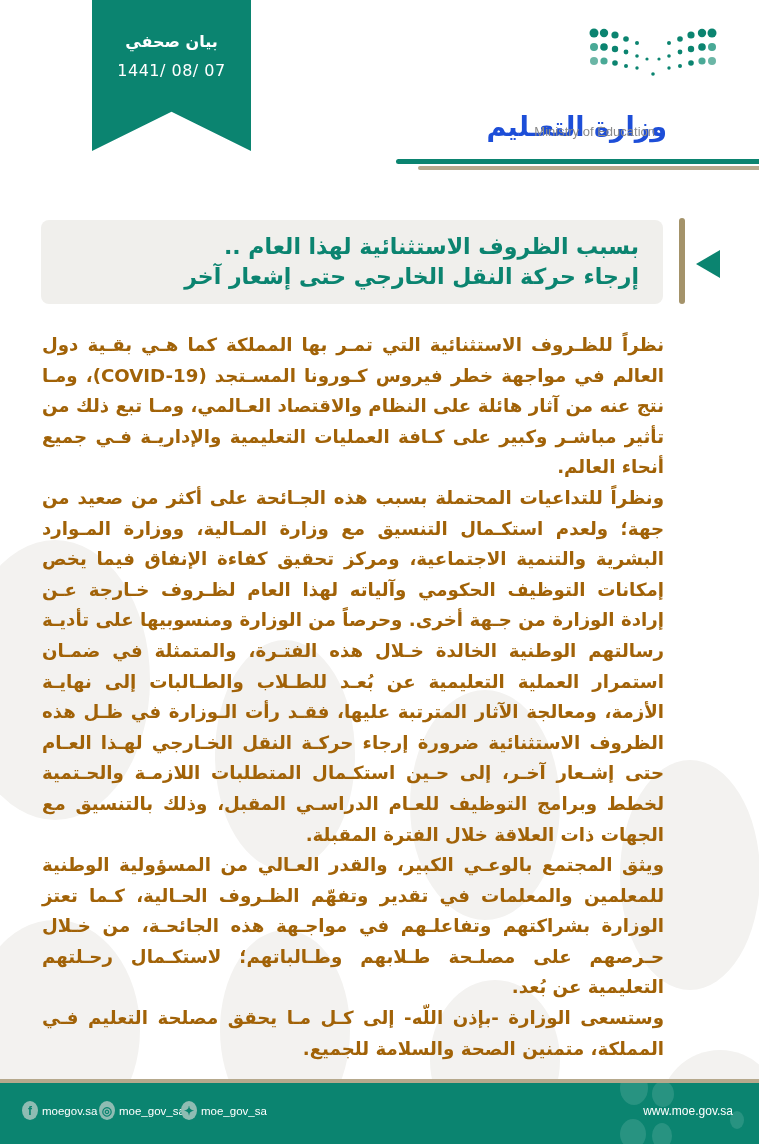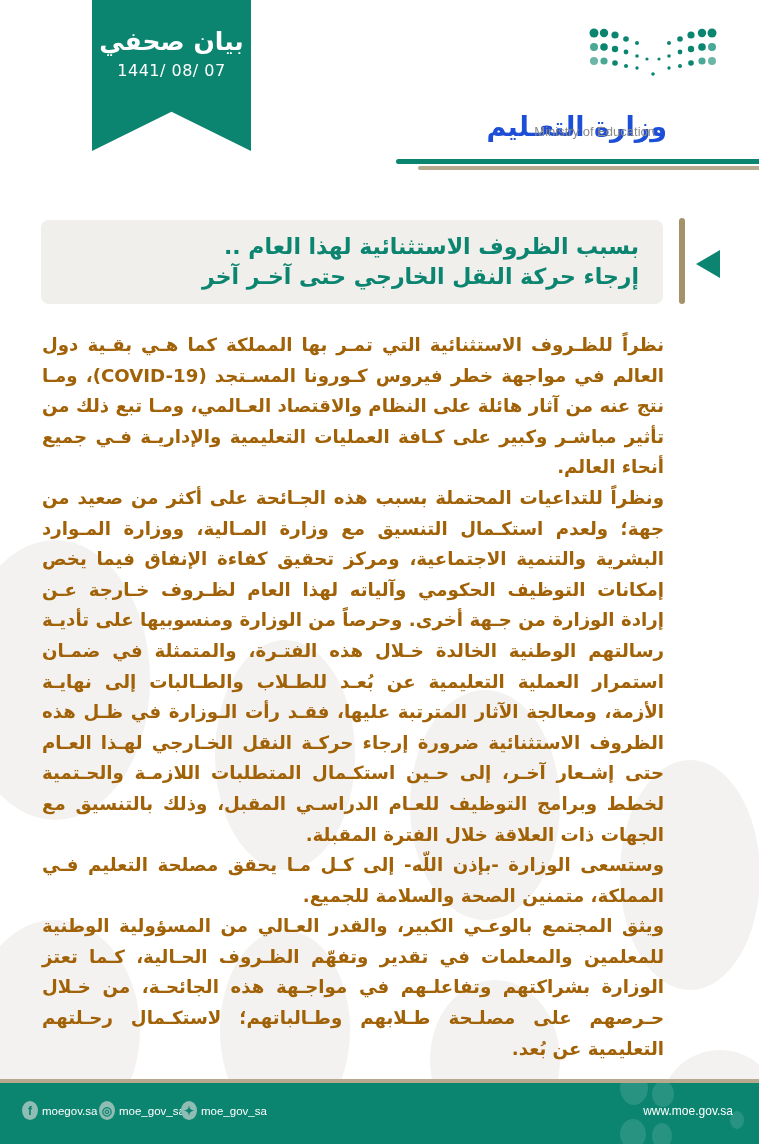--- a/index.html
+++ b/index.html
@@ -9,21 +9,21 @@
     font-family:"DejaVu Sans", sans-serif;
   }
   .bg-circle { position:absolute; border-radius:50%; background:#f3f2f0; }
   
   .ribbon {
     position:absolute; left:92px; top:0; width:159px; height:151px;
     background:#0b8470;
     clip-path:polygon(0 0,100% 0,100% 100%,50% 74%,0 100%);
     color:#fff; text-align:center;
   }
-  .ribbon .r-title { margin-top:26px; font-size:25px; font-weight:bold; direction:rtl; line-height:32px; }
+  .ribbon .r-title { margin-top:26px; font-size:16px; font-weight:bold; direction:rtl; line-height:32px; }
   .ribbon .r-date { font-size:16px; line-height:26px; letter-spacing:0.5px; }
   
   .logo-dots { position:absolute; left:588px; top:28px; width:130px; height:52px; }
   .logo-ar { position:absolute; right:92px; top:90px; font-size:27px; color:#1d4ed8; font-weight:bold; direction:rtl;margin-top:21px; }
   .logo-en { position:absolute; right:104px; top:124px; font-size:13px; color:#8a8a8a; font-family:"Liberation Sans", sans-serif; }
   .line-teal { position:absolute; left:396px; top:159px; width:363px; height:5px; background:#0b8470; border-radius:3px 0 0 3px; }
   .line-tan { position:absolute; left:418px; top:166px; width:341px; height:4px; background:#b6a98d; border-radius:2px 0 0 2px; }
   
   .headline-box {
     position:absolute; left:41px; top:220px; width:622px; height:84px;
@@ -111,30 +111,30 @@
       <circle cx="81" cy="40" r="1.7"></circle>
   </g>
 </svg>
 <div class="logo-ar">وزارة التعـليم</div>
 <div class="logo-en">Ministry of Education</div>
 <div class="line-teal"></div>
 <div class="line-tan"></div>
 
 <div class="headline-box">
   <div>بسبب الظروف الاستثنائية لهذا العام ..</div>
-  <div>إرجاء حركة النقل الخارجي حتى آخـر آخر</div>
+  <div>إرجاء حركة النقل الخارجي حتى إشعار آخر</div>
 </div>
 <div class="headline-bar"></div>
 <div class="headline-arrow"></div>
 
 <div class="body-text">
   <p>نظراً للظـروف الاستثنائية التي تمـر بها المملكة كما هـي بقـية دول العالم في مواجهة خطر فيروس كـورونا المسـتجد (COVID-19)، ومـا نتج عنه من آثار هائلة على النظام والاقتصاد العـالمي، ومـا تبع ذلك من تأثير مباشـر وكبير على كـافة العمليات التعليمية والإداريـة فـي جميع أنحاء العالم.</p>
   <p>ونظراً للتداعيات المحتملة بسبب هذه الجـائحة على أكثر من صعيد من جهة؛ ولعدم استكـمال التنسيق مع وزارة المـالية، ووزارة المـوارد البشرية والتنمية الاجتماعية، ومركز تحقيق كفاءة الإنفاق فيما يخص إمكانات التوظيف الحكومي وآلياته لهذا العام لظـروف خـارجة عـن إرادة الوزارة من جـهة أخرى. وحرصاً من الوزارة ومنسوبيها على تأديـة رسالتهم الوطنية الخالدة خـلال هذه الفتـرة، والمتمثلة في ضمـان استمرار العملية التعليمية عن بُعـد للطـلاب والطـالبات إلى نهايـة الأزمة، ومعالجة الآثار المترتبة عليها، فقـد رأت الـوزارة في ظـل هذه الظروف الاستثنائية ضرورة إرجاء حركـة النقل الخـارجي لهـذا العـام حتى إشـعار آخـر، إلى حـين استكـمال المتطلبات اللازمـة والحـتمية لخطط وبرامج التوظيف للعـام الدراسـي المقبل، وذلك بالتنسيق مع الجهات ذات العلاقة خلال الفترة المقبلة.</p>
+  <p>ويثق المجتمع بالوعـي الكبير، والقدر العـالي من المسؤولية الوطنية للمعلمين والمعلمات في تقدير وتفهّم الظـروف الحـالية، كـما تعتز الوزارة بشراكتهم وتفاعلـهم في مواجـهة هذه الجائحـة، من خـلال حـرصهم على مصلـحة طـلابهم وطـالباتهم؛ لاستكـمال رحـلتهم التعليمية عن بُعد.</p>
   <p>وستسعى الوزارة -بإذن اللّه- إلى كـل مـا يحقق مصلحة التعليم فـي المملكة، متمنين الصحة والسلامة للجميع.</p>
-  <p>ويثق المجتمع بالوعـي الكبير، والقدر العـالي من المسؤولية الوطنية للمعلمين والمعلمات في تقدير وتفهّم الظـروف الحـالية، كـما تعتز الوزارة بشراكتهم وتفاعلـهم في مواجـهة هذه الجائحـة، من خـلال حـرصهم على مصلـحة طـلابهم وطـالباتهم؛ لاستكـمال رحـلتهم التعليمية عن بُعد.</p>
 </div>
 
 <div class="footer-line"></div>
 <div class="footer">
   <div class="deco" style="left:620px;top:-12px;width:28px;height:34px;"></div>
   <div class="deco" style="left:652px;top:-2px;width:22px;height:26px;"></div>
   <div class="deco" style="left:620px;top:36px;width:26px;height:30px;"></div>
   <div class="deco" style="left:652px;top:40px;width:20px;height:26px;"></div>
   <div class="deco" style="left:730px;top:28px;width:14px;height:18px;"></div>
 

